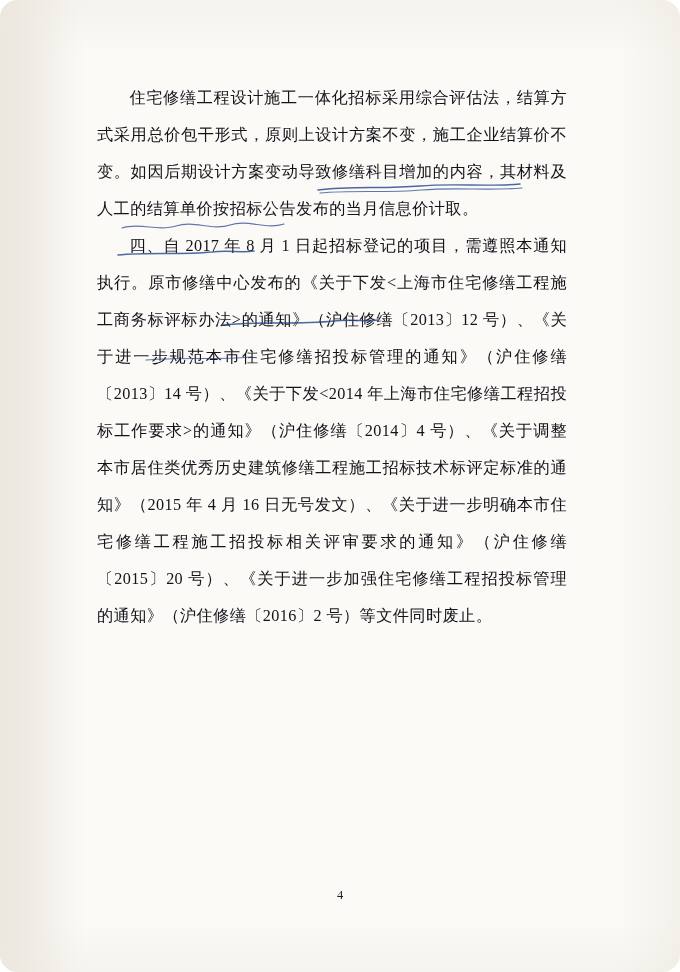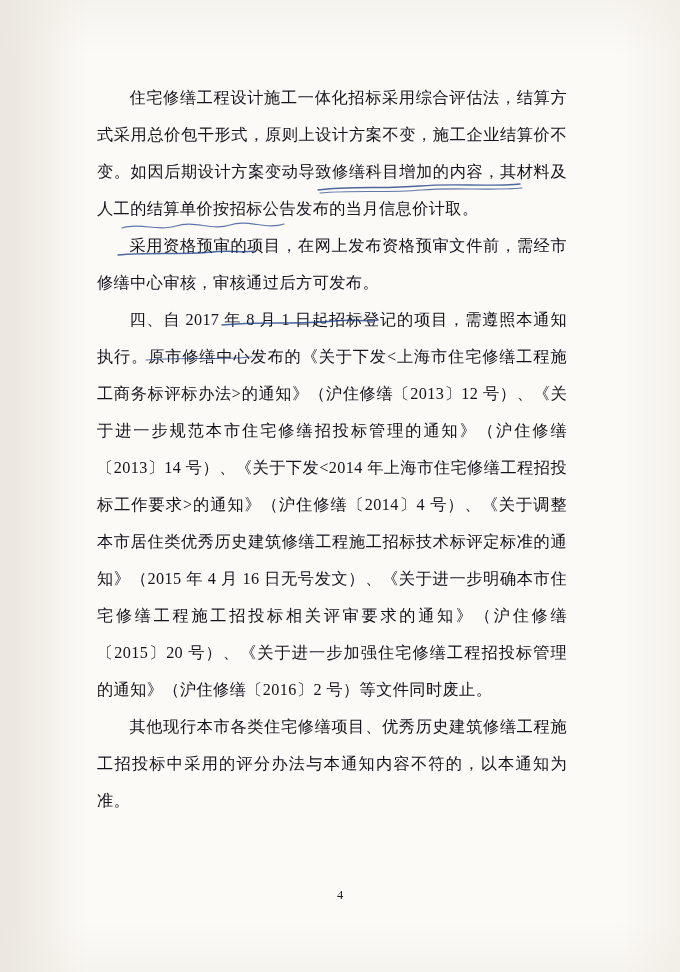--- a/index.html
+++ b/index.html
@@ -11,20 +11,21 @@
     height: 972px;
     background: #ffffff;
     font-family: "Liberation Serif", serif;
   }
   .page {
     position: relative;
     width: 680px;
     height: 972px;
     background: #fbfaf7;
     overflow: hidden;
+    border-radius: 18px;
   }
   
   .page-texture {
     position: absolute;
     inset: 0;
     background:
       linear-gradient(90deg, rgba(236,232,224,0.75) 0px, rgba(252,251,248,0) 70px),
       linear-gradient(270deg, rgba(238,234,226,0.6) 0px, rgba(252,251,248,0) 60px),
       linear-gradient(180deg, rgba(240,237,230,0.55) 0px, rgba(252,251,248,0) 55px),
       linear-gradient(0deg, rgba(240,237,230,0.5) 0px, rgba(252,251,248,0) 50px);
@@ -96,25 +97,23 @@
 <div class="page">
 
   <div class="left-edge"></div>
   <div class="page-texture"></div>
 
   <div class="content">
 
     <p class="para indent blk">住宅修缮工程设计施工一体化招标采用综合评估法，结算方式采用总价包干形式，原则上设计方案不变，施工企业结算价不变。如因后期设计方案变动导致修缮科目增加的内容，其材料及人工的结算单价按招标公告发布的当月信息价计取。</p>
 
 
-    <p class="para indent blk">采用资格预审的项目，在网上发布资格预审文件前，需经市修缮中心审核，审核通过后方可发布。</p>
 
     <p class="para indent blk">四、自 2017 年 8 月 1 日起招标登记的项目，需遵照本通知执行。原市修缮中心发布的《关于下发&lt;上海市住宅修缮工程施工商务标评标办法&gt;的通知》（沪住修缮〔2013〕12 号）、《关于进一步规范本市住宅修缮招投标管理的通知》（沪住修缮〔2013〕14 号）、《关于下发&lt;2014 年上海市住宅修缮工程招投标工作要求&gt;的通知》（沪住修缮〔2014〕4 号）、《关于调整本市居住类优秀历史建筑修缮工程施工招标技术标评定标准的通知》（2015 年 4 月 16 日无号发文）、《关于进一步明确本市住宅修缮工程施工招投标相关评审要求的通知》（沪住修缮〔2015〕20 号）、《关于进一步加强住宅修缮工程招投标管理的通知》（沪住修缮〔2016〕2 号）等文件同时废止。</p>
 
-    <p class="para indent blk">其他现行本市各类住宅修缮项目、优秀历史建筑修缮工程施工招投标中采用的评分办法与本通知内容不符的，以本通知为准。</p>
 
 
   </div>
 
   <svg class="pen-overlay" width="680" height="972" viewBox="0 0 680 972">
 
     <path class="ink" d="M318,190 C350,186 385,189 420,186 C452,183 488,187 520,184"></path>
     <path class="ink thin" d="M320,193 C352,190 386,193 422,190 C454,187 490,191 522,188"></path>
 
     <path class="ink thin" d="M122,228 C140,222 158,232 176,226 C194,220 212,231 230,225 C248,219 266,230 284,224"></path>

